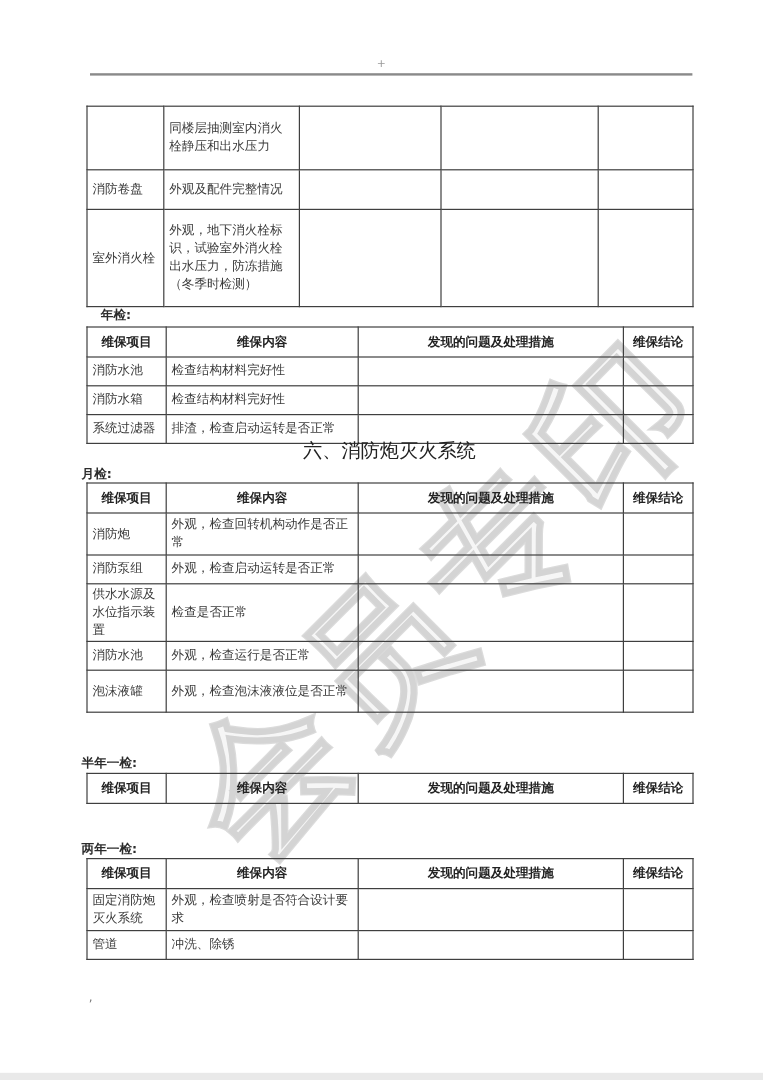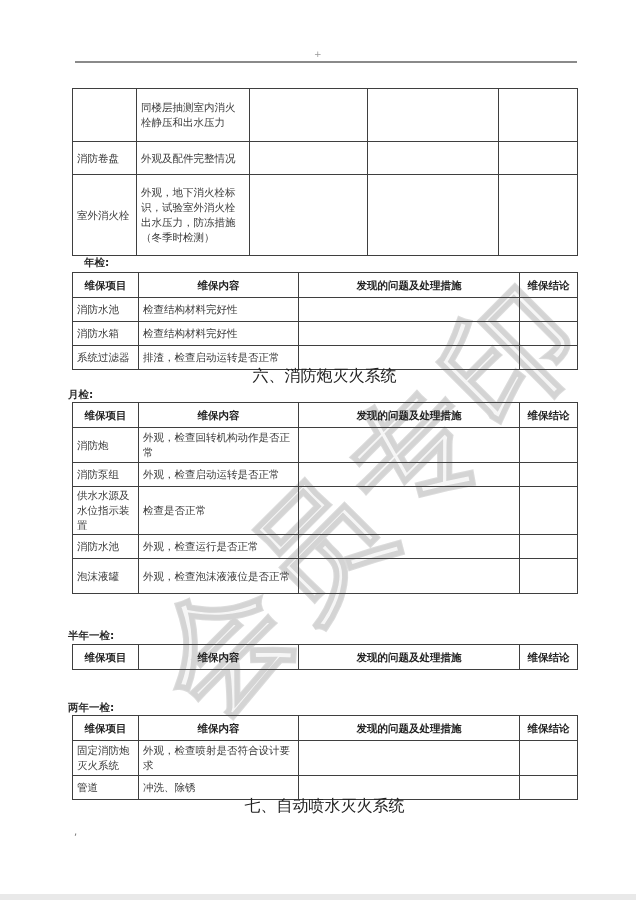--- a/index.html
+++ b/index.html
@@ -269,20 +269,19 @@
       </tr>
       <tr class="one">
         <td class="item-cell">管道</td>
         <td class="content-cell">冲洗、除锈</td>
         <td></td>
         <td></td>
       </tr>
     </tbody>
       </table>
 
-    <div class="sec-title" style="top:796px;">七、自动喷水灭火系统</div>
 
     <div class="bottom-mark">,</div>
 
   </div>
 
   <div class="bottom-strip"></div>
 </div>
 
 </body></html>

